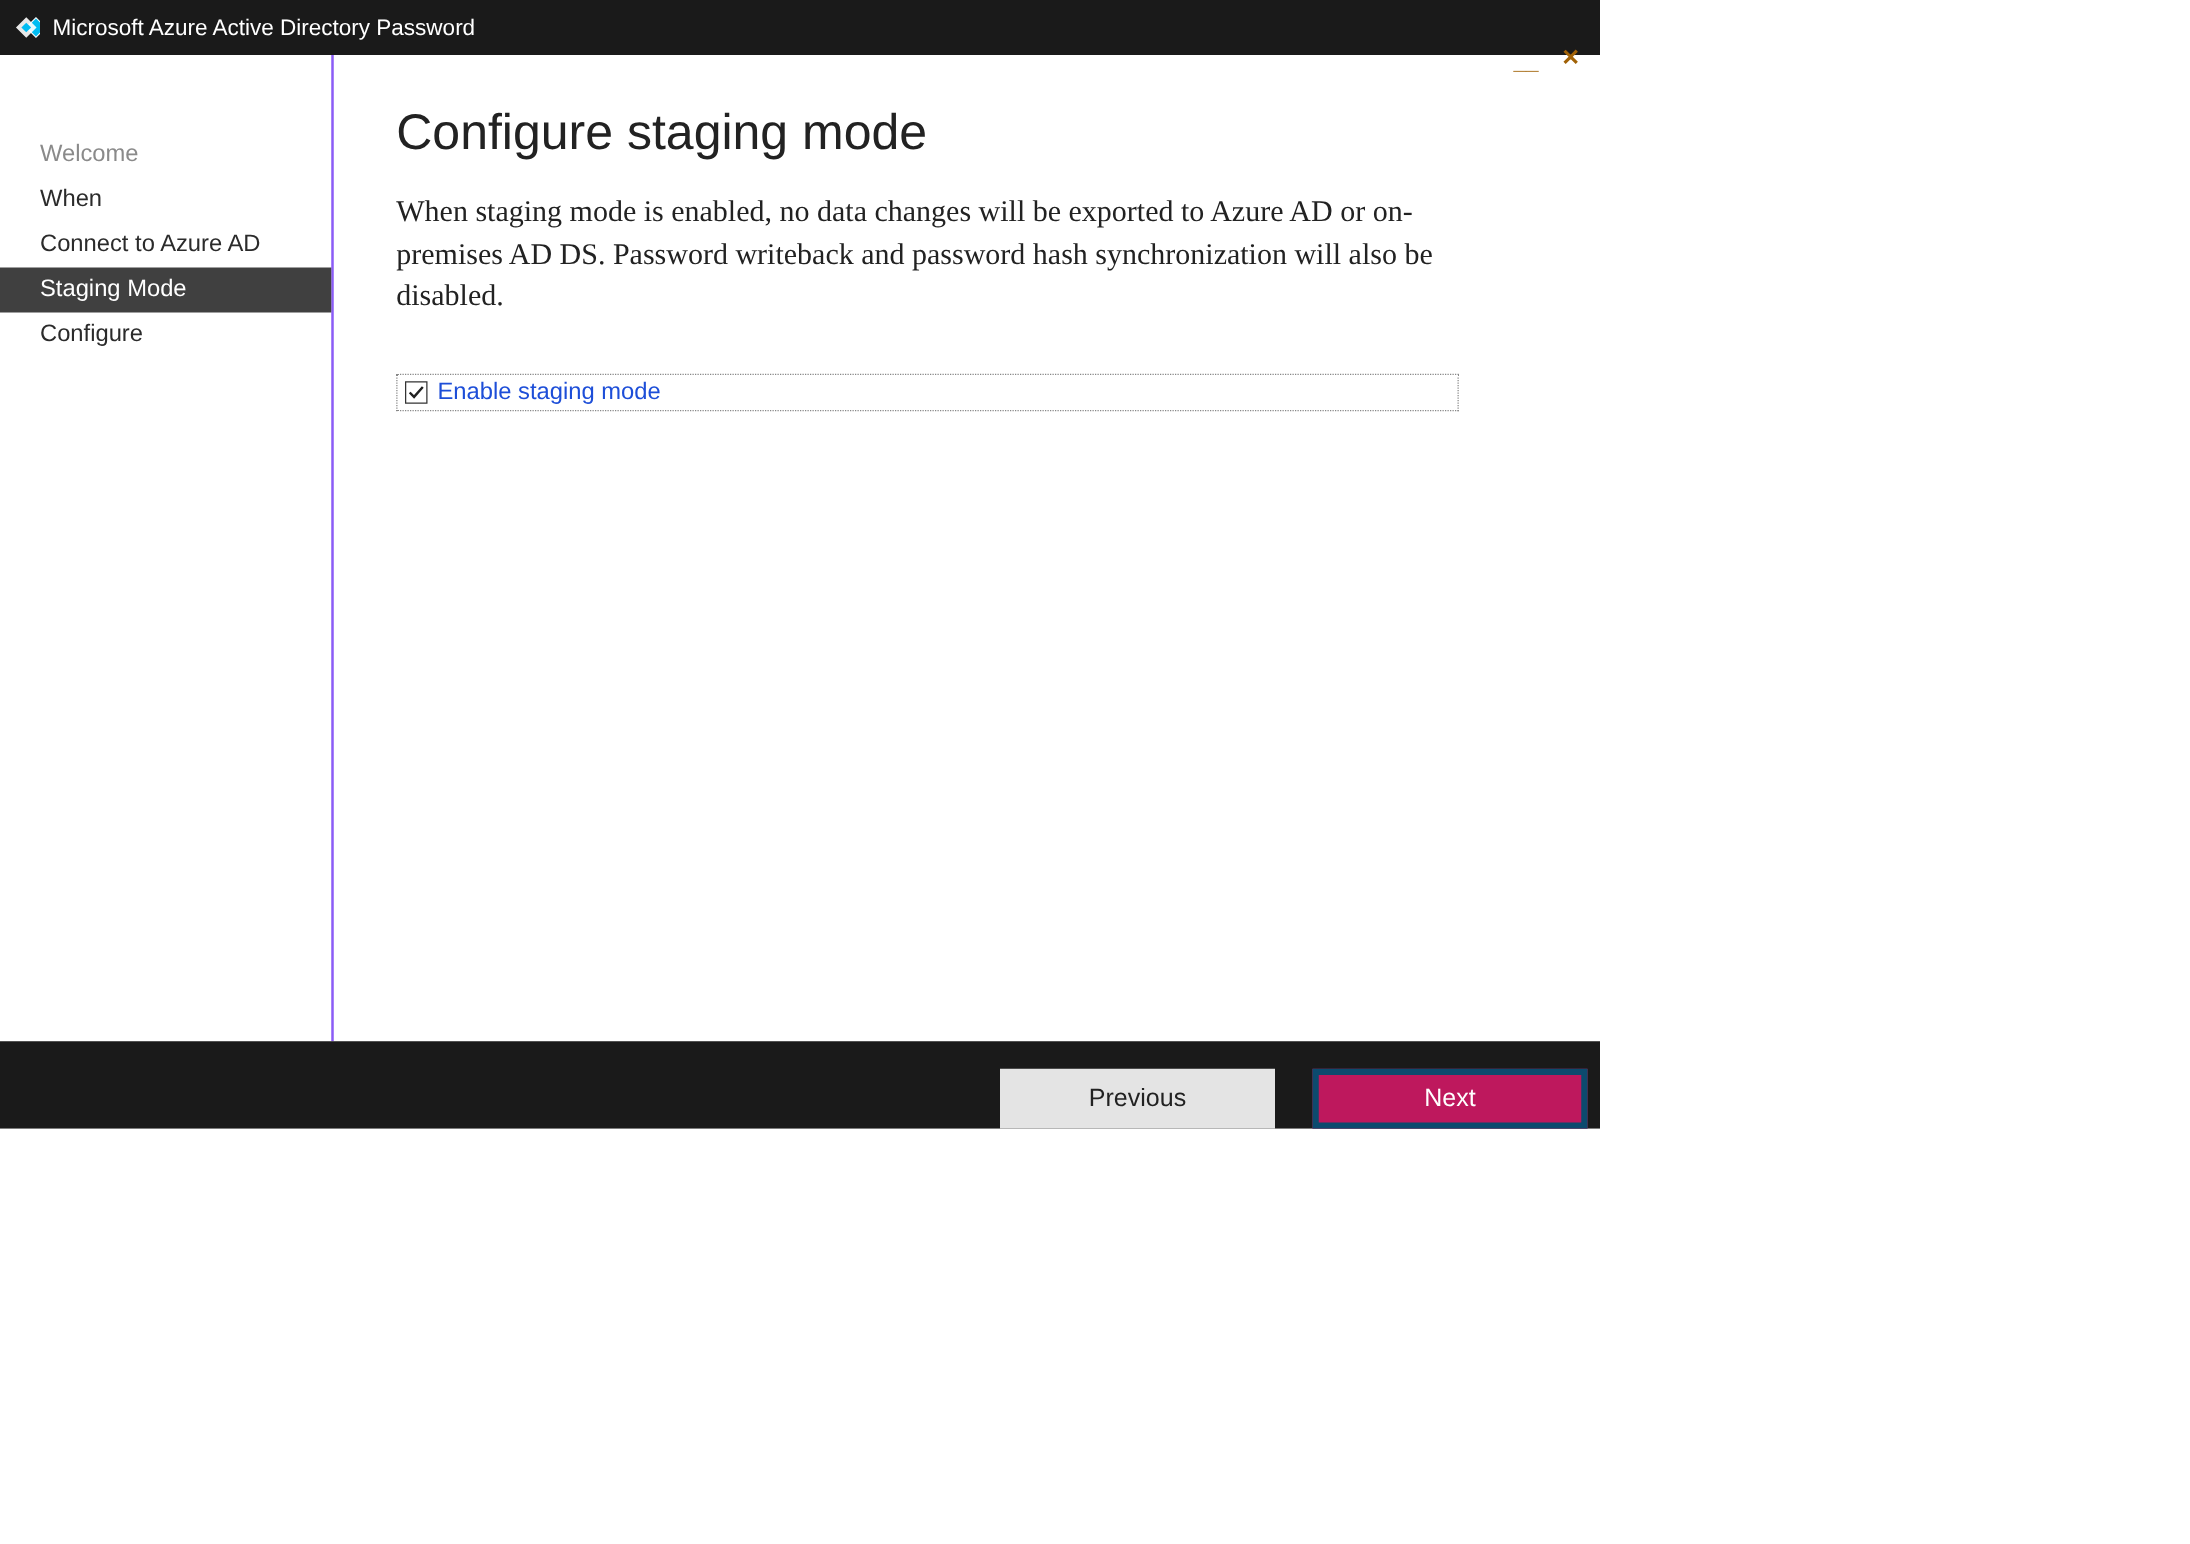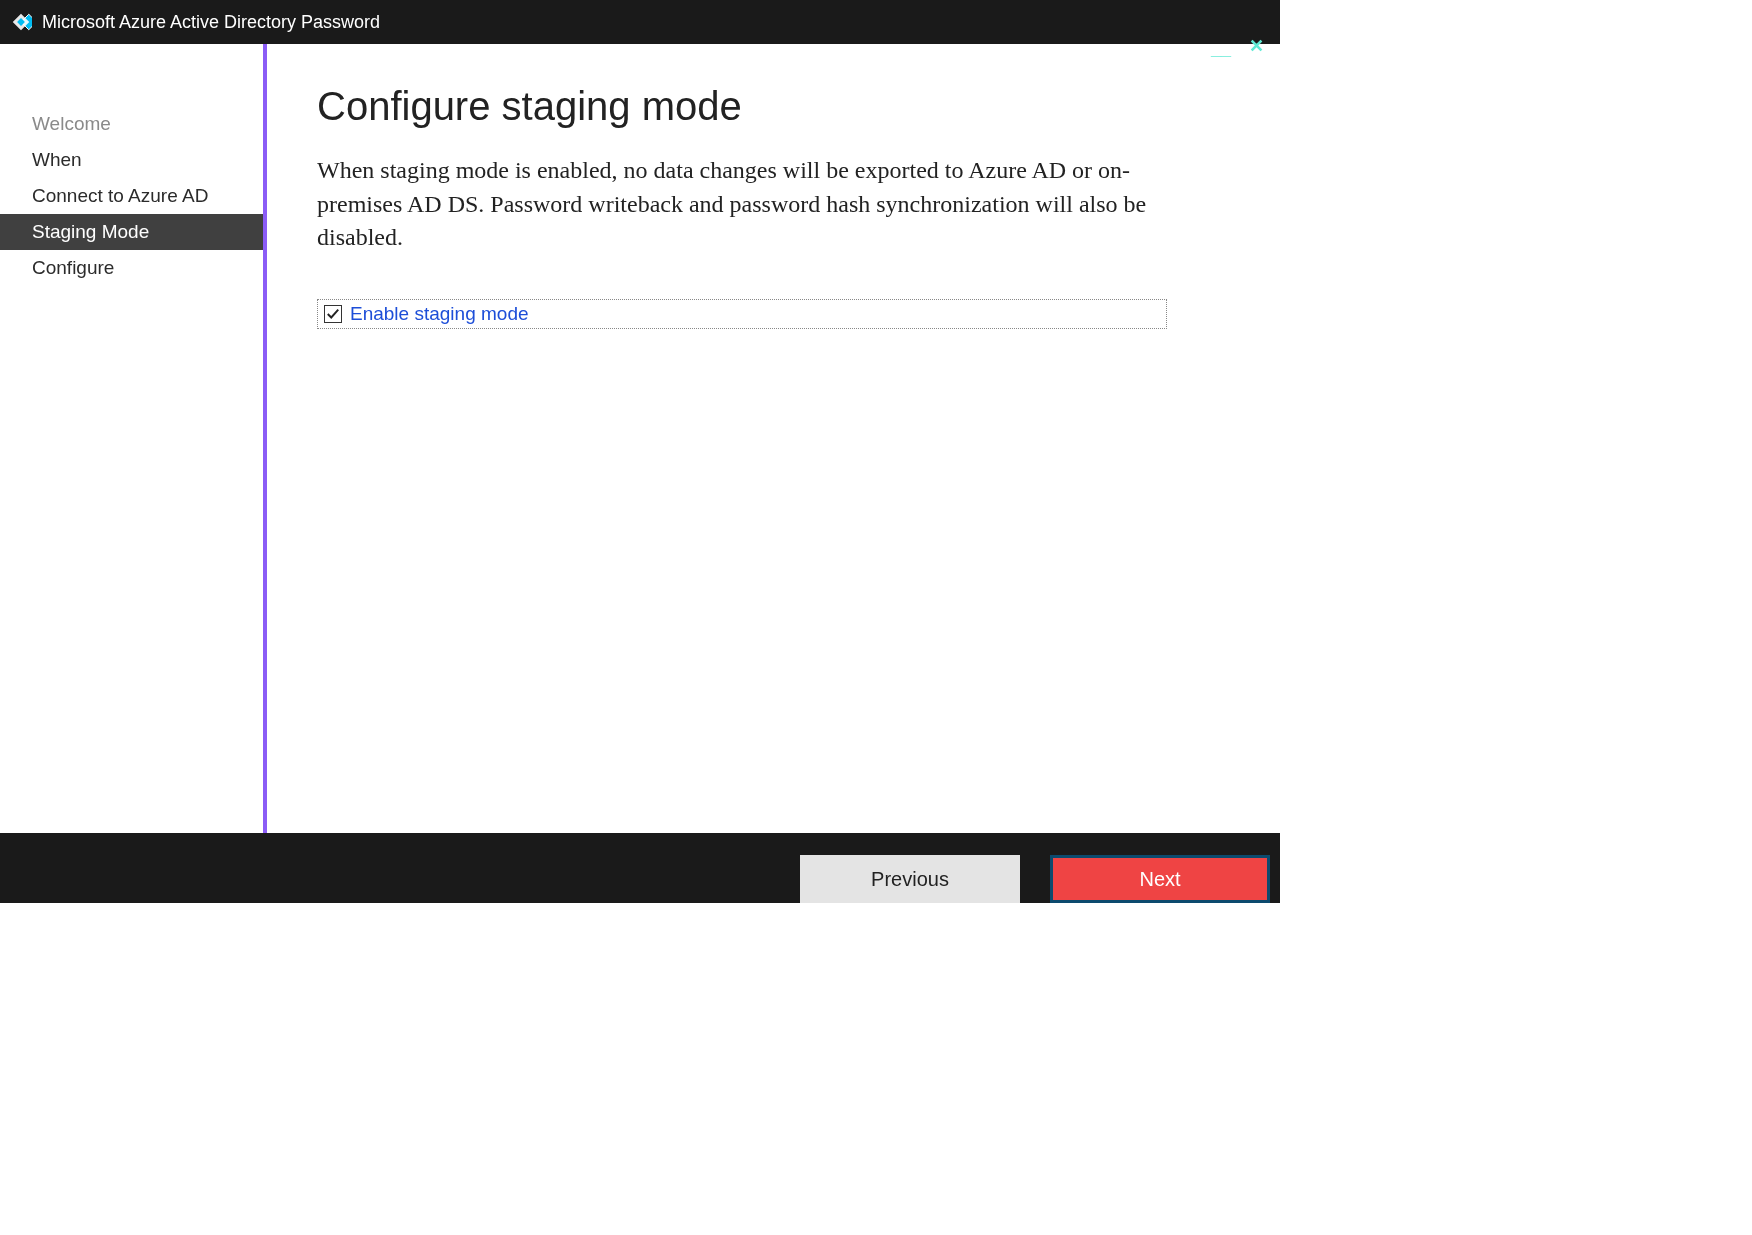--- a/index.html
+++ b/index.html
@@ -39,21 +39,21 @@
       font-weight: 400;
       flex: 1;
     }
     .titlebar .win-controls {
       display: flex;
       align-items: center;
       gap: 18px;
       padding-right: 6px;
     }
     .titlebar .win-btn {
-      color: #5eead4;
+      color: #a16207;
       cursor: pointer;
       font-size: 18px;
       line-height: 1;
       margin-top: 48px;
     }
     .min-btn {
       position: relative;
       top: 3px;
       font-weight: bold;
     }
@@ -61,21 +61,21 @@
       font-weight: bold;
     }
     
     .body-area {
       display: flex;
       flex: 1;
       min-height: 0;
     }
     .sidebar {
       width: 267px;
-      border-right: 4px solid #8b5cf6;
+      border-right: 2px solid #8b5cf6;
       padding-top: 62px;
       flex-shrink: 0;
     }
     .sidebar-item {
       padding: 7px 0 7px 32px;
       font-size: 19px;
       color: #2b2b2b;
       cursor: default;
     }
     .sidebar-item.disabled {
@@ -149,23 +149,23 @@
       align-items: center;
       justify-content: center;
       cursor: pointer;
       border: none;
     }
     .btn-prev {
       background: #e4e4e4;
       color: #222222;
     }
     .btn-next {
-      background: #ef4444;
+      background: #be185d;
       color: #ffffff;
-      border: 3px solid #0c4a6e;
+      border: 5px solid #0c4a6e;
     }
   </style>
 </head>
 <body>
 
 <div class="titlebar">
   <span class="logo">
     <svg viewBox="0 0 24 24">
       <rect x="12" y="0" width="12" height="12" transform="rotate(45 12 12)" fill="#00bcf2"></rect>
       <rect x="12" y="0" width="12" height="12" transform="rotate(45 12 12)" fill="none" stroke="#ffffff" stroke-width="1"></rect>

